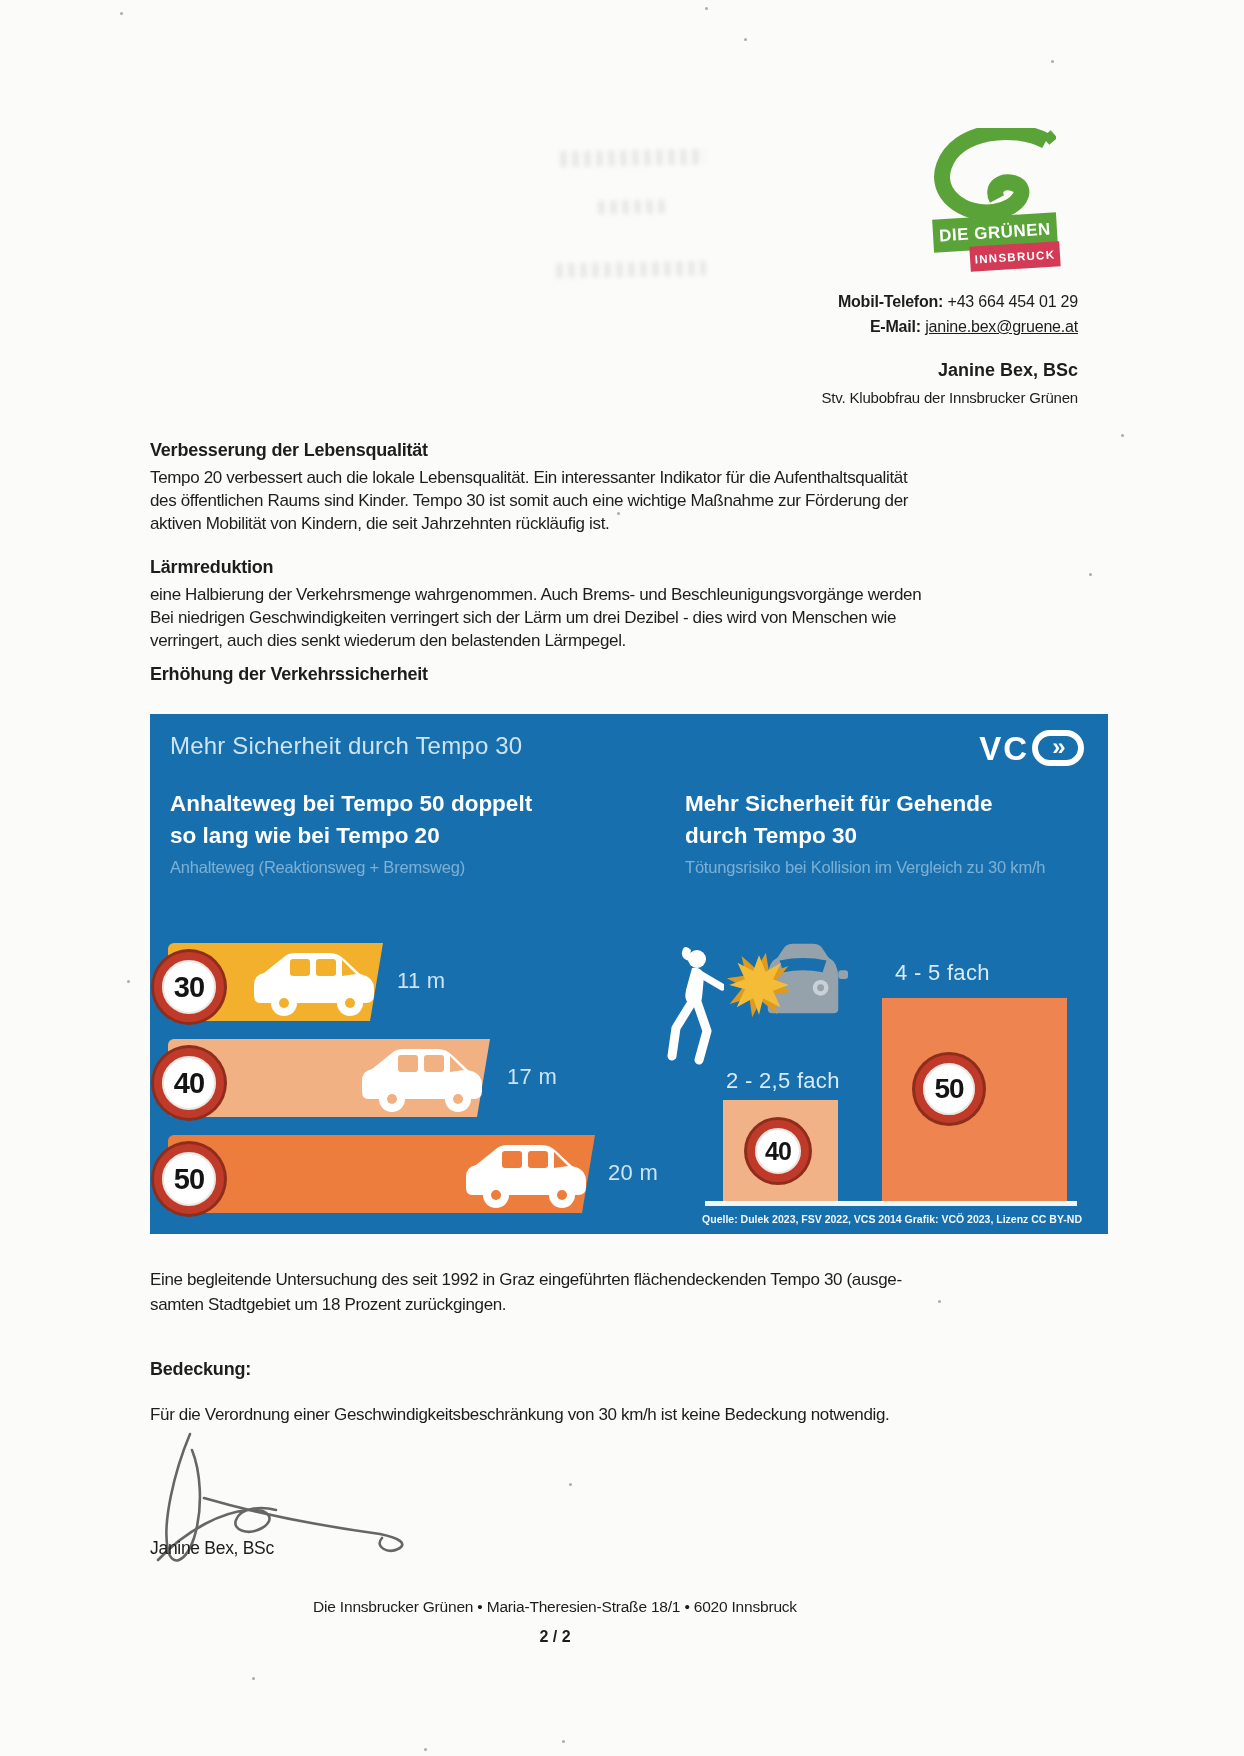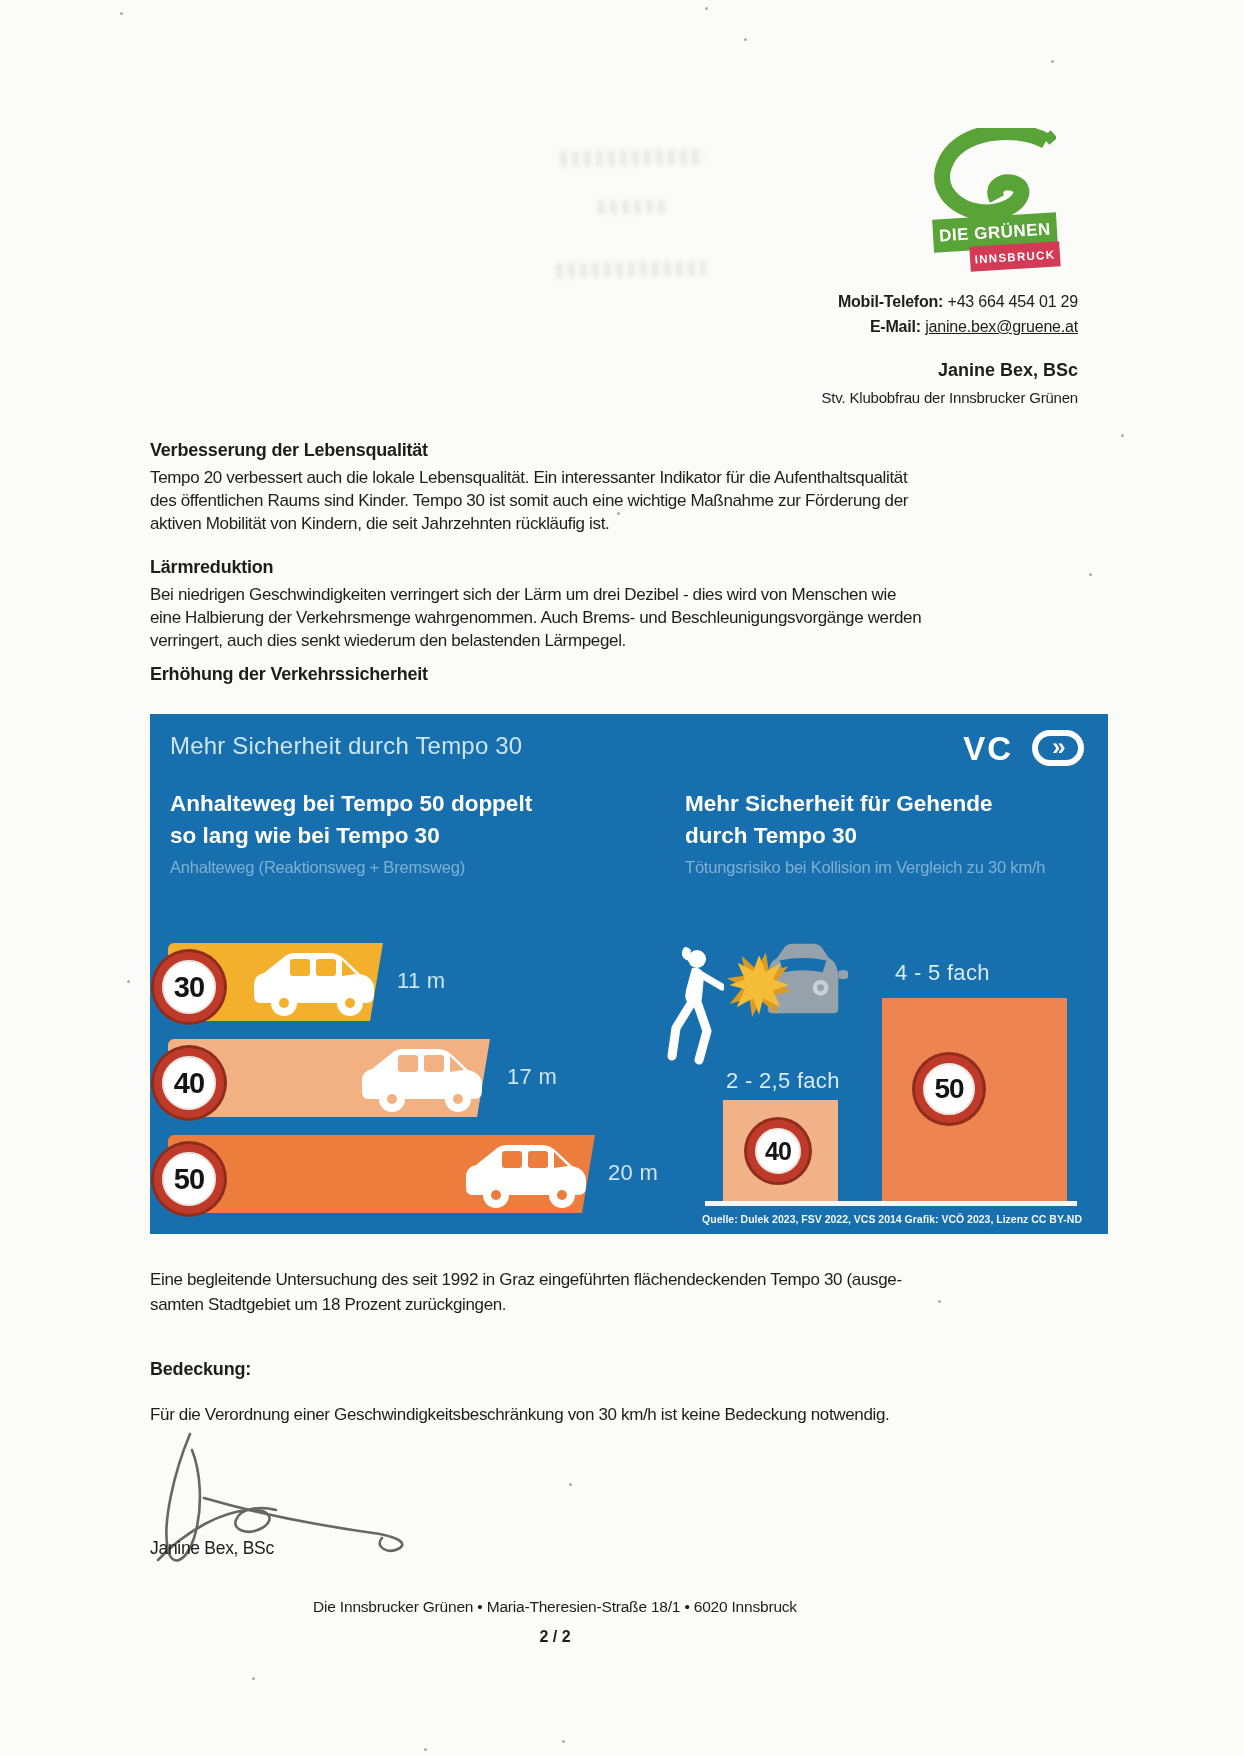--- a/index.html
+++ b/index.html
@@ -20,21 +20,21 @@
   .author-role{position:absolute;right:166px;font-size:15px;letter-spacing:-0.2px;white-space:nowrap;}
   
   .sec{position:absolute;left:150px;}
   .sec h3{margin:0 0 5px 0;font-size:18px;letter-spacing:-0.2px;}
   .body-line{font-size:17px;letter-spacing:-0.35px;line-height:23px;white-space:nowrap;}
   .body-line.wide{line-height:24.5px;}
   
   .infobox{position:absolute;left:150px;top:714px;width:958px;height:520px;color:#fff;}
   .ib-title{position:absolute;left:20px;top:18px;font-size:24px;font-weight:400;
             color:#cde4f2;letter-spacing:.2px;}
-  .vco{position:absolute;right:24px;top:16px;display:flex;align-items:center;gap:19px;}
+  .vco{position:absolute;right:24px;top:16px;display:flex;align-items:center;gap:3px;}
   .vco-letters{font-size:33px;font-weight:bold;letter-spacing:2px;color:#fff;line-height:1;}
   .vco-o{width:40px;height:24px;border:6px solid #fff;border-radius:18px;
          display:flex;align-items:center;justify-content:center;}
   .vco-chev{font-size:24px;font-weight:bold;color:#fff;line-height:0;margin-top:-3px;letter-spacing:-2px;}
   .ib-h{position:absolute;top:74px;font-size:22.5px;font-weight:bold;line-height:32px;color:#fff;}
   .ib-sub{position:absolute;top:144px;font-size:16.5px;color:rgba(205,228,243,.55);letter-spacing:-0.2px;}
   .bar{position:absolute;height:78px;border-radius:6px 0 0 6px;
        clip-path:polygon(0 0,100% 0,calc(100% - 13px) 100%,0 100%);}
   .rbar{position:absolute;}
   .sign{position:absolute;background:#fff;border-style:solid;border-radius:50%;
@@ -108,43 +108,43 @@
 
   <div class="sec" style="top:440px;">
     <h3>Verbesserung der Lebensqualität</h3>
     <div class="body-line">Tempo 20 verbessert auch die lokale Lebensqualität. Ein interessanter Indikator für die Aufenthaltsqualität</div>
     <div class="body-line">des öffentlichen Raums sind Kinder. Tempo 30 ist somit auch eine wichtige Maßnahme zur Förderung der</div>
     <div class="body-line">aktiven Mobilität von Kindern, die seit Jahrzehnten rückläufig ist.</div>
   </div>
 
   <div class="sec" style="top:557px;">
     <h3>Lärmreduktion</h3>
+    <div class="body-line">eine Halbierung der Verkehrsmenge wahrgenommen. Auch Brems- und Beschleunigungsvorgänge werden</div>
     <div class="body-line">Bei niedrigen Geschwindigkeiten verringert sich der Lärm um drei Dezibel - dies wird von Menschen wie</div>
-    <div class="body-line">eine Halbierung der Verkehrsmenge wahrgenommen. Auch Brems- und Beschleunigungsvorgänge werden</div>
     <div class="body-line">verringert, auch dies senkt wiederum den belastenden Lärmpegel.</div>
   </div>
 
   <div class="sec" style="top:664px;">
     <h3>Erhöhung der Verkehrssicherheit</h3>
   </div>
 
   <div class="infobox" style="background: rgb(23, 111, 174); --bg: #176fae;">
 
     <div class="ib-title">Mehr Sicherheit durch Tempo 30</div>
 
     <div class="vco">
       <span class="vco-letters">VC</span>
       <span class="vco-o">
         <span class="vco-chev">»</span>
       </span>
     </div>
 
     <div class="ib-h" style="left:20px;">
       <div>Anhalteweg bei Tempo 50 doppelt</div>
-      <div>so lang wie bei Tempo 30</div>
+      <div>so lang wie bei Tempo 20</div>
     </div>
     <div class="ib-h" style="left:535px;">
       <div>Mehr Sicherheit für Gehende</div>
       <div>durch Tempo 30</div>
     </div>
     <div class="ib-sub" style="left:20px;">Anhalteweg (Reaktionsweg + Bremsweg)</div>
     <div class="ib-sub" style="left:535px;">Tötungsrisiko bei Kollision im Vergleich zu 30 km/h</div>
 
     <div class="bar" style="left: 18px; top: 229px; width: 215px; background: rgb(243, 176, 44);"></div>
     <div class="bar" style="left: 18px; top: 325px; width: 322px; background: rgb(242, 177, 131);"></div>

